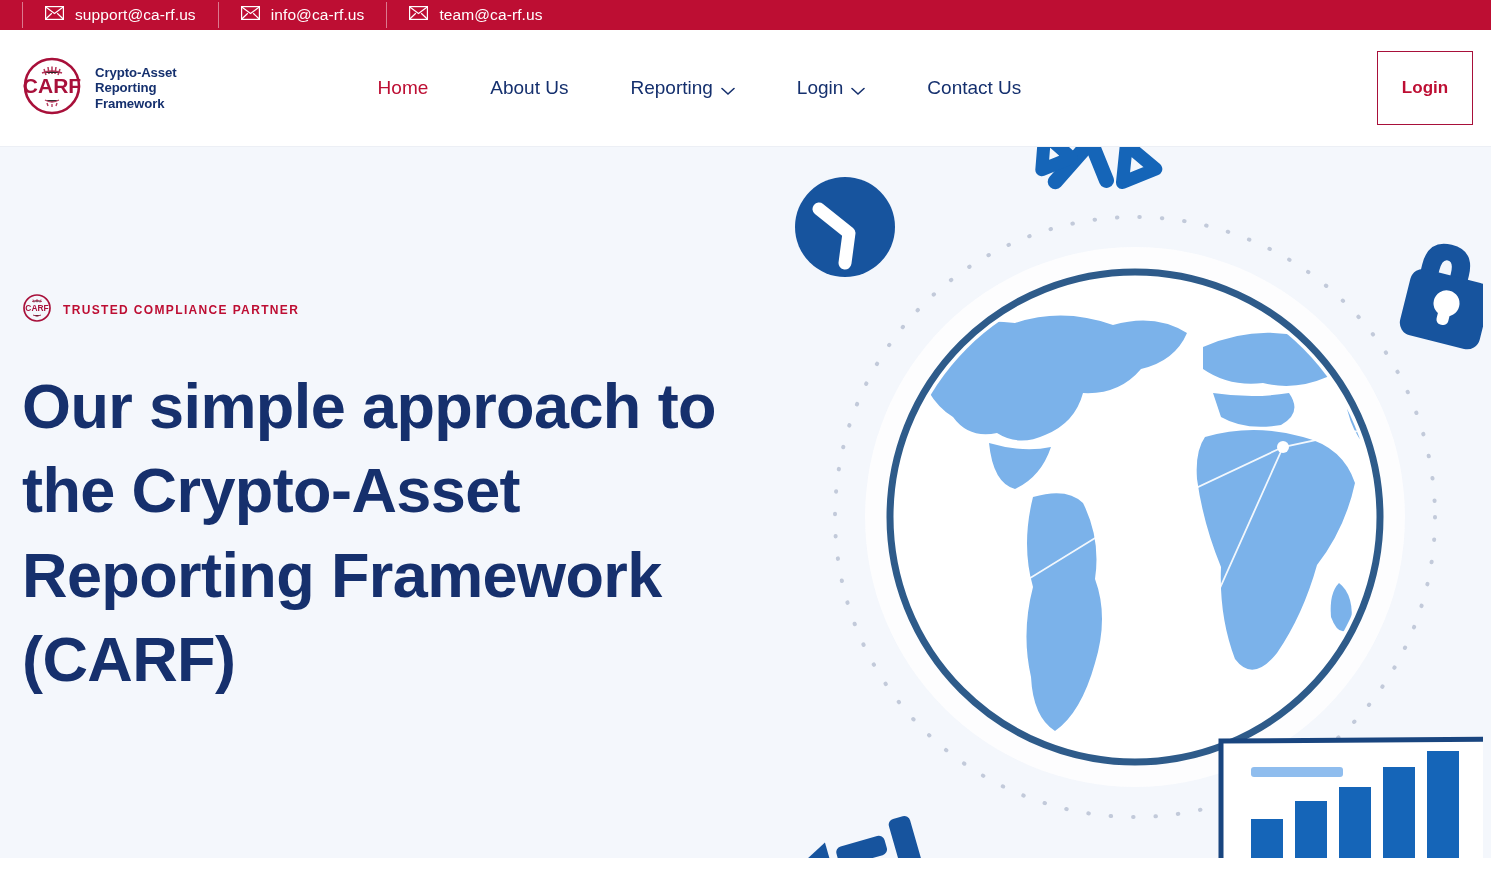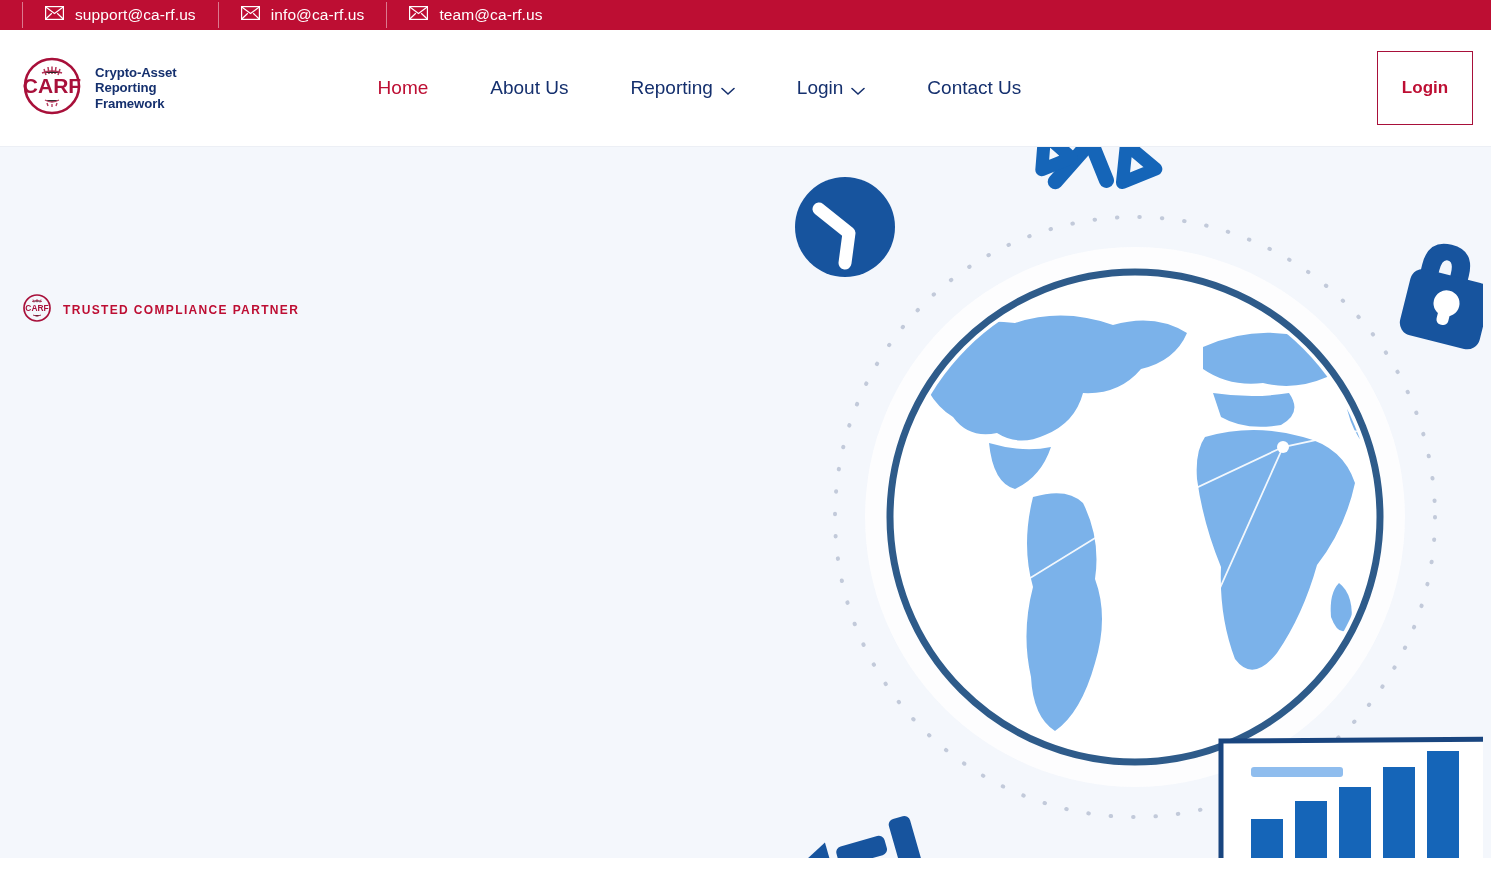--- a/index.html
+++ b/index.html
@@ -257,20 +257,21 @@
             <path d="M11 6.5 L12 9.5 M15 6 L15 9.3 M19 6.5 L18 9.5"></path>
             <path d="M10 8.5 Q15 6.5 20 8.5"></path>
             <path d="M11 22 Q15 24.5 19 22"></path>
           </g>
           <text x="15" y="18" font-family="Liberation Sans, sans-serif" font-size="8.4" font-weight="bold" fill="#a8103a" text-anchor="middle">CARF</text>
         </svg>
       </span>
       <span class="eyebrow-label">TRUSTED COMPLIANCE PARTNER</span>
     </div>
 
+    <h1 class="headline">Our simple approach to the Crypto-Asset Reporting Framework (CARF)</h1>
 
 
   </div>
 
   <div class="hero-art">
     <svg width="700" height="711" viewBox="0 0 700 711">
 
       <g>
         <circle cx="352" cy="370" r="300" fill="none" stroke="#c2cada" stroke-width="4" stroke-linecap="round" stroke-dasharray="0.5 22"></circle>
       </g>

